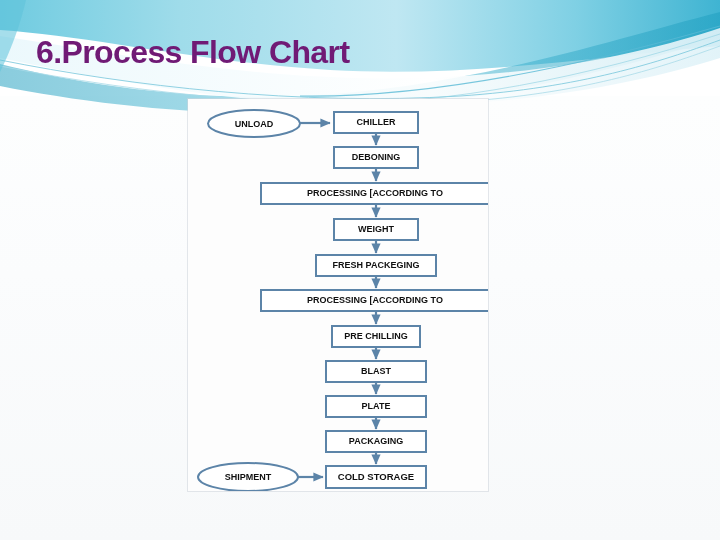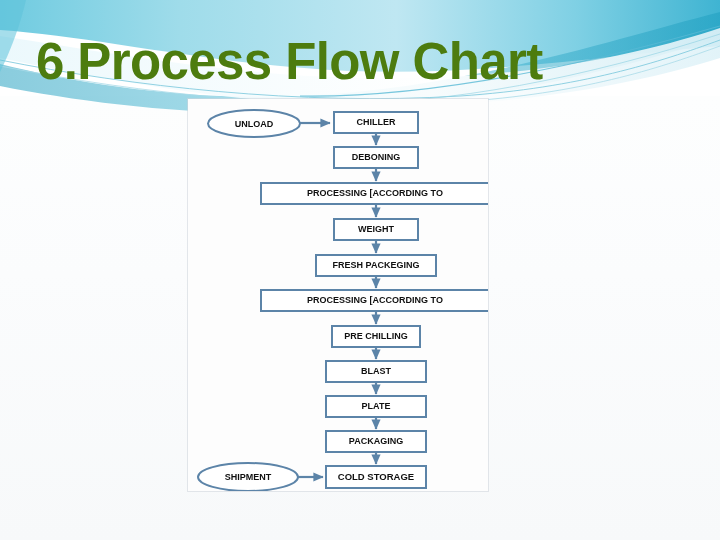--- a/index.html
+++ b/index.html
@@ -36,23 +36,23 @@
     left: 0; top: 96px;
     width: 720px; height: 444px;
     background: linear-gradient(180deg,#fdfefe 0%, #fbfcfd 40%, #f7f9fa 100%);
   }
 
   
   #title {
     position: absolute;
     left: 36px;
     top: 36px;
-    font-size: 51px;
+    font-size: 32px;
     font-weight: bold;
-    color: #4d7c0f;
+    color: #701a75;
     letter-spacing: -0.6px;
     white-space: nowrap;
     line-height: 1;
   }
 
   
   #chart-frame {
     position: absolute;
     left: 188px;
     top: 99px;

